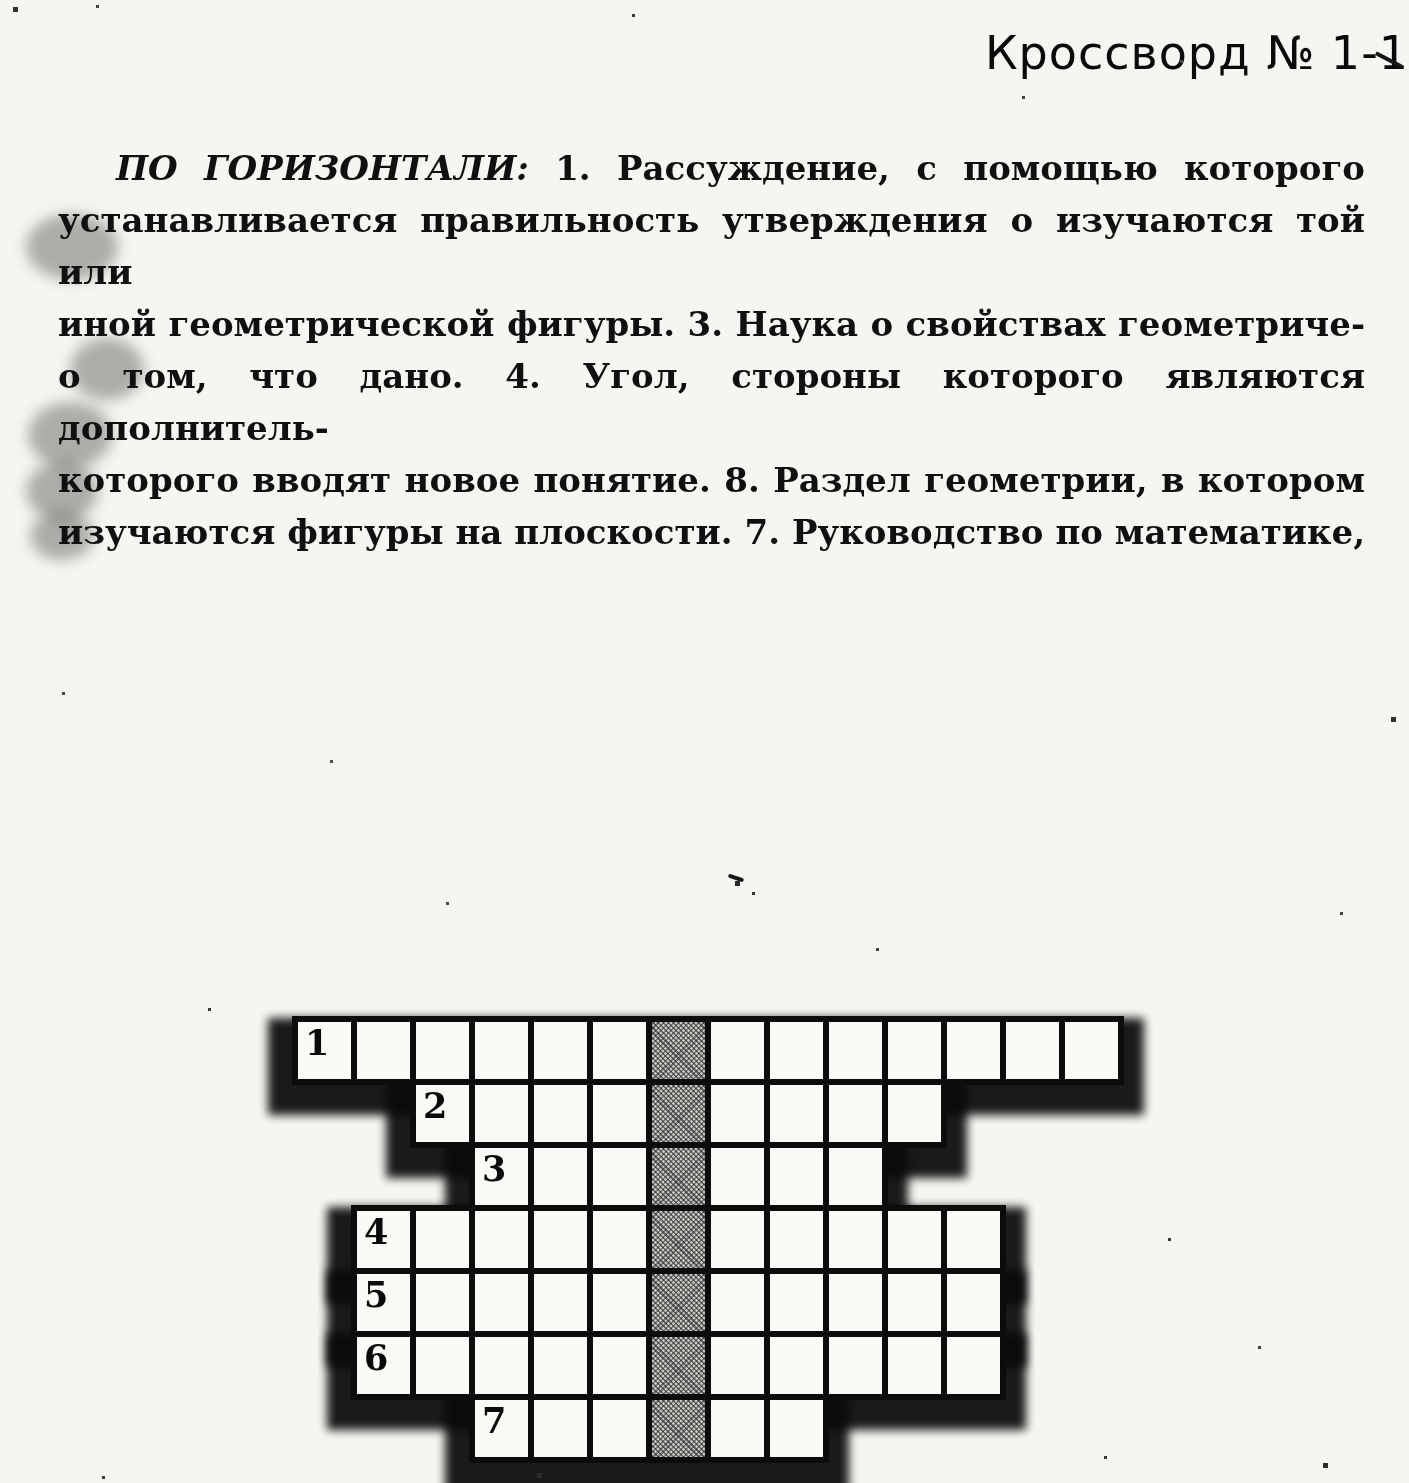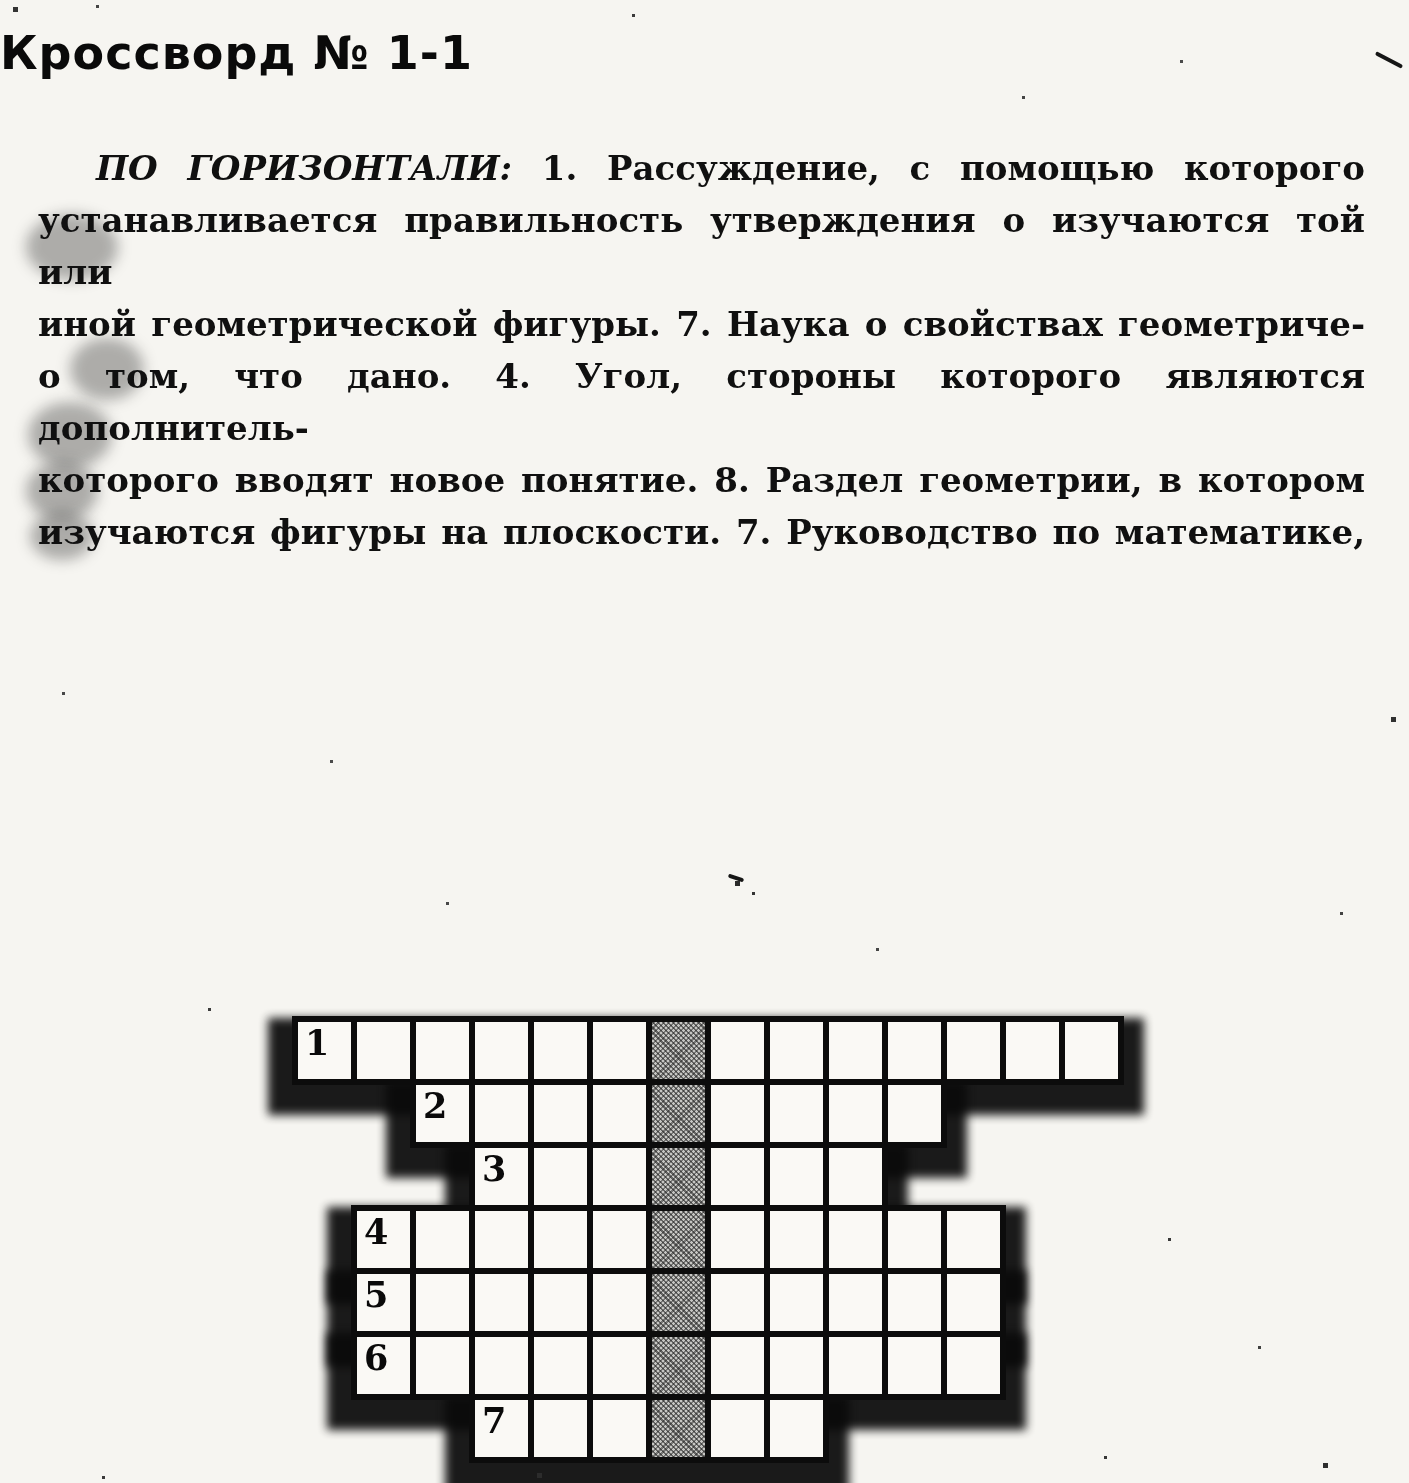--- a/index.html
+++ b/index.html
@@ -12,40 +12,41 @@
     position:relative;
     width:1409px;height:1483px;
     background:#f6f5f1;
     overflow:hidden;
     color:#0c0c0c;
   }
   
   .title{
     position:absolute;
     top:26px;left:0;right:0;
-    text-align:left;
+    text-align:right;
     font-family:"DejaVu Sans", sans-serif;
-    font-weight:bold;
+    font-weight:normal;
     font-size:46px;
     letter-spacing:1px;
     color:#0a0a0a;
   }
   
   .text-block{
     position:absolute;
     left:38px;right:44px;top:142px;
     font-size:34px;
     font-weight:bold;
     line-height:52px;
     color:#101010;
   }
   .text-line{
     text-align:justify;
     text-align-last:justify;
     white-space:normal;
+    margin-left:20px;
   }
   .text-line.no-stretch{ text-align-last:left; }
   .para-indent{ display:inline-block; width:58px; }
   .lead{ font-style:italic; }
   
   .grid-area{ position:absolute; inset:0; }
   .shadow-seg{
     position:absolute;
     background:#0a0a0a;
     filter:blur(5px);
@@ -113,21 +114,21 @@
 <body>
 
 <div class="page">
 
   <div class="title">Кроссворд № 1-1</div>
 
   <div class="text-block">
     <div>
         <div class="text-line"><span class="para-indent"></span><span class="lead">ПО ГОРИЗОНТАЛИ:</span> <span>1. Рассуждение, с помощью которого</span></div>
         <div class="text-line">устанавливается правильность утверждения о изучаются той или</div>
-        <div class="text-line">иной геометрической фигуры. 7. Наука о свойствах геометриче-</div>
+        <div class="text-line">иной геометрической фигуры. 3. Наука о свойствах геометриче-</div>
         <div class="text-line">о том, что дано. 4. Угол, стороны которого являются дополнитель-</div>
         <div class="text-line">которого вводят новое понятие. 8. Раздел геометрии, в котором</div>
         <div class="text-line">изучаются фигуры на плоскости. 7. Руководство по математике,</div>
       </div>
   </div>
 
   <div class="grid-area">
     <div style="position:absolute;inset:0;z-index:0;">
         <div class="shadow-seg" style="left: 268px; top: 1018px; width: 876px; height: 97px;"></div>
         <div class="shadow-seg" style="left: 386px; top: 1081px; width: 581px; height: 97px;"></div>

